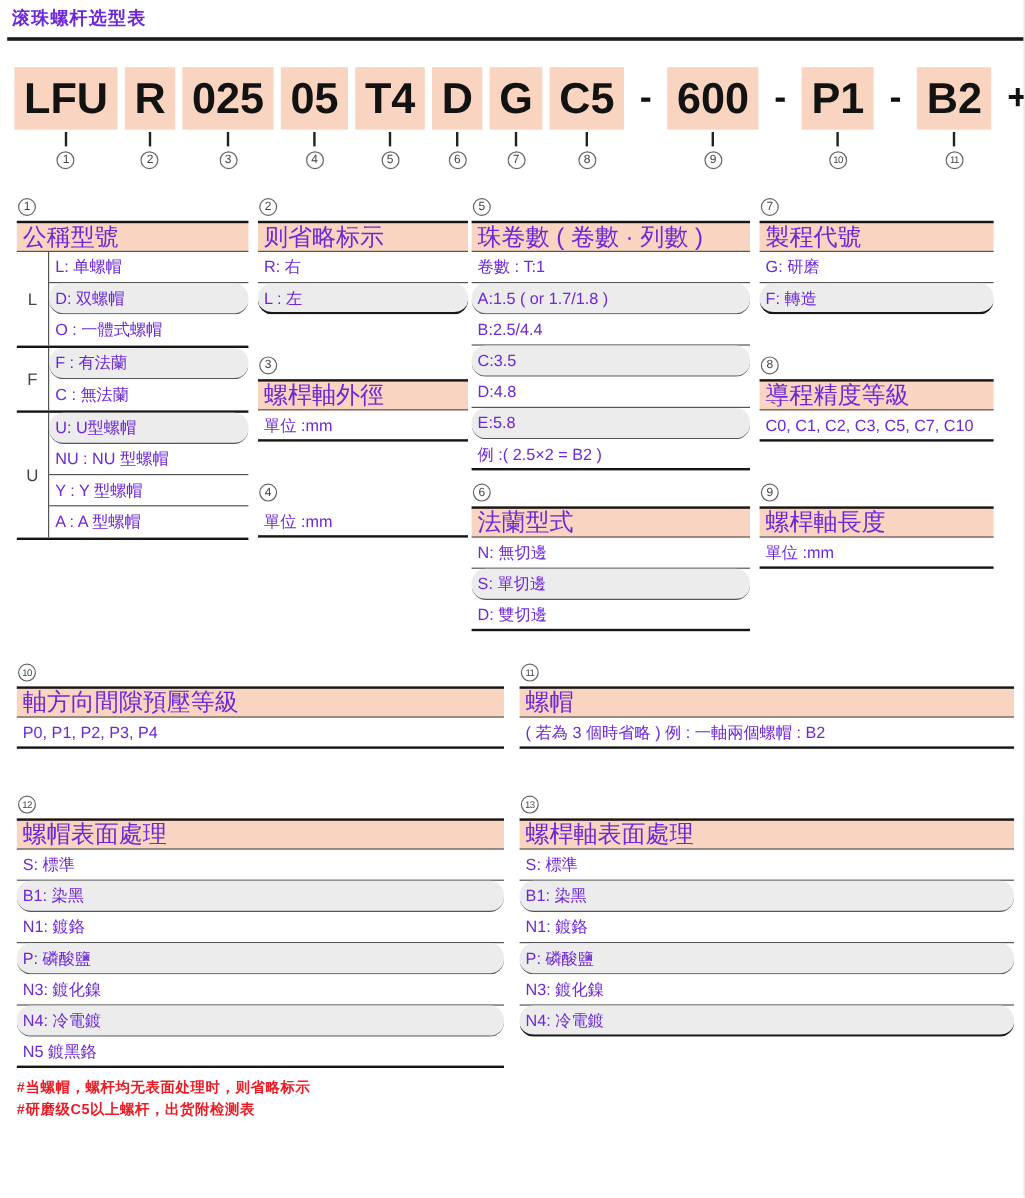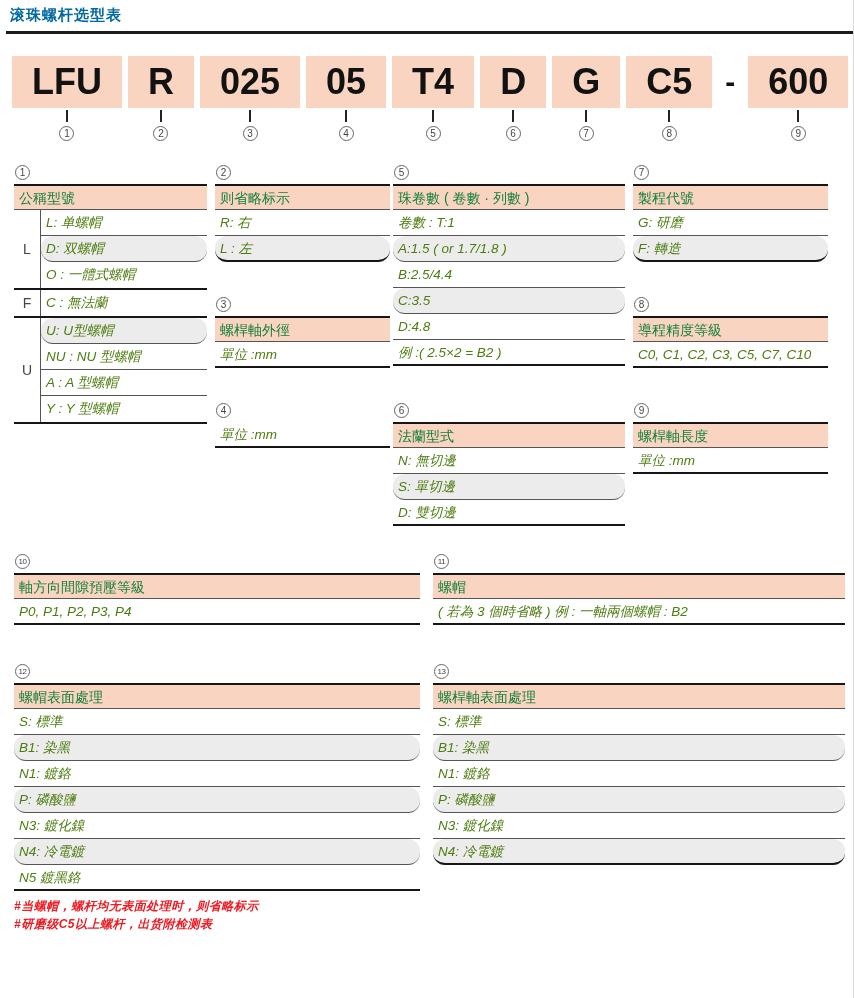--- a/index.html
+++ b/index.html
@@ -4,67 +4,67 @@
 <style>
   * { margin:0; padding:0; box-sizing:border-box; }
   html,body { background:#ffffff; }
   body { font-family:"Liberation Sans","DejaVu Sans",sans-serif; }
   #page {
     position:relative; width:854px; height:998px; background:#ffffff;
     overflow:hidden; border-right:1px solid #d9d9d9;
   }
   .title {
     position:absolute; left:10px; top:6px; font-size:15px; font-weight:bold;
-    color:#0369a1; letter-spacing:1px;
+    color:#6d28d9; letter-spacing:1px;
   }
   .rule { position:absolute; left:6px; top:31px; width:847px; height:3px; background:#1b1b1b; }
 
   
   .model-row { position:absolute; left:12px; top:56px; display:flex; gap:6px; align-items:flex-start; }
   .seg { display:flex; flex-direction:column; align-items:center; }
   .code {
     background:#f9d4c0; font-size:36px; font-weight:bold; color:#121212;
-    padding:7px 20px; line-height:38px; white-space:nowrap;
+    padding:7px 8px; line-height:38px; white-space:nowrap;
   }
   .tick { width:2px; height:12px; background:#222; margin-top:2px; }
   .sep {
     font-size:30px; font-weight:bold; color:#111; height:52px;
     display:flex; align-items:center; padding:0 7px;
   }
   .circle {
     display:inline-flex; width:15px; height:15px; border:1px solid #666; border-radius:50%;
     font-size:10px; justify-content:center; align-items:center; color:#444; background:#fff;
     flex:none;
   }
   .circle.wide { font-size:8px; letter-spacing:-0.5px; }
   .seg .circle { margin-top:4px; }
 
   
   .tbl { position:absolute; }
   .tcirc { margin:0 0 4px 1px; }
   .thdr {
     background:#f9d4c0; border-top:2px solid #161616; border-bottom:1px solid #555;
-    height:26px; line-height:24px; padding-left:5px; font-size:14px; color:#15803d;
+    height:26px; line-height:24px; padding-left:5px; font-size:20px; color:#6d28d9;
   }
   .trow {
-    height:26px; line-height:25px; padding-left:5px; font-size:13.5px; color:#4d7c0f;
-    border-bottom:1px solid #555; white-space:nowrap; overflow:hidden;font-style:italic;
+    height:26px; line-height:25px; padding-left:5px; font-size:13.5px; color:#6d28d9;
+    border-bottom:1px solid #555; white-space:nowrap; overflow:hidden;
   }
   .tbl > .trow:last-child { border-bottom:2px solid #161616; }
   .trow.shade { background:#ececec;border-radius:12px; }
   .tgroup { display:flex; border-bottom:2px solid #161616; }
   .glabel {
     width:27px; border-right:1px solid #555; display:flex; align-items:center;
     justify-content:center; font-size:14px; color:#444;
   }
   .grows { flex:1; min-width:0; }
   .grows .trow:last-child { border-bottom:none; }
 
   
-  .notes { position:absolute; left:14px; top:897px;font-style:italic; }
+  .notes { position:absolute; left:14px; top:897px; }
   .note { color:#ed1c24; font-size:12px; font-weight:bold; line-height:18px; letter-spacing:0.5px; }
 </style>
 </head>
 <body>
 
 <div id="page">
   <div class="title">滚珠螺杆选型表</div>
   <div class="rule"></div>
 
   <div class="model-row">
@@ -137,35 +137,36 @@
   <div class="tbl" style="left:14px;  top:162px; width:193px;"><div class="circle tcirc">1</div><div class="thdr">公稱型號</div><div class="tgroup">
         <div class="glabel">L</div>
         <div class="grows">
           <div class="trow">L:  单螺帽</div>
           <div class="trow shade">D:  双螺帽</div>
           <div class="trow">O : 一體式螺帽</div>
         </div>
       </div><div class="tgroup">
         <div class="glabel">F</div>
         <div class="grows">
+          <div class="trow shade">F : 有法蘭</div>
           <div class="trow">C : 無法蘭</div>
         </div>
       </div><div class="tgroup">
         <div class="glabel">U</div>
         <div class="grows">
           <div class="trow shade">U:  U型螺帽</div>
           <div class="trow">NU : NU 型螺帽</div>
+          <div class="trow">Y : Y 型螺帽</div>
           <div class="trow">A : A 型螺帽</div>
-          <div class="trow">Y : Y 型螺帽</div>
         </div>
       </div></div>
   <div class="tbl" style="left:215px; top:162px; width:175px;"><div class="circle tcirc">2</div><div class="thdr">则省略标示</div><div class="trow">R: 右</div><div class="trow shade">L : 左</div></div>
   <div class="tbl" style="left:215px; top:294px; width:175px;"><div class="circle tcirc">3</div><div class="thdr">螺桿軸外徑</div><div class="trow">單位 :mm</div></div>
   <div class="tbl" style="left:215px; top:400px; width:175px;"><div class="circle tcirc">4</div><div class="trow">單位 :mm</div></div>
-  <div class="tbl" style="left:393px; top:162px; width:232px;"><div class="circle tcirc">5</div><div class="thdr">珠卷數 ( 卷數 · 列數 )</div><div class="trow">卷數 : T:1</div><div class="trow shade">A:1.5 ( or 1.7/1.8 )</div><div class="trow">B:2.5/4.4</div><div class="trow shade">C:3.5</div><div class="trow">D:4.8</div><div class="trow">例 :( 2.5×2 = B2 )</div></div>
+  <div class="tbl" style="left:393px; top:162px; width:232px;"><div class="circle tcirc">5</div><div class="thdr">珠卷數 ( 卷數 · 列數 )</div><div class="trow">卷數 : T:1</div><div class="trow shade">A:1.5 ( or 1.7/1.8 )</div><div class="trow">B:2.5/4.4</div><div class="trow shade">C:3.5</div><div class="trow">D:4.8</div><div class="trow shade">E:5.8</div><div class="trow">例 :( 2.5×2 = B2 )</div></div>
   <div class="tbl" style="left:393px; top:400px; width:232px;"><div class="circle tcirc">6</div><div class="thdr">法蘭型式</div><div class="trow">N: 無切邊</div><div class="trow shade">S: 單切邊</div><div class="trow">D: 雙切邊</div></div>
   <div class="tbl" style="left:633px; top:162px; width:195px;"><div class="circle tcirc">7</div><div class="thdr">製程代號</div><div class="trow">G: 研磨</div><div class="trow shade">F: 轉造</div></div>
   <div class="tbl" style="left:633px; top:294px; width:195px;"><div class="circle tcirc">8</div><div class="thdr">導程精度等級</div><div class="trow">C0, C1, C2, C3, C5, C7, C10</div></div>
   <div class="tbl" style="left:633px; top:400px; width:195px;"><div class="circle tcirc">9</div><div class="thdr">螺桿軸長度</div><div class="trow">單位 :mm</div></div>
   <div class="tbl" style="left:14px;  top:550px; width:406px;"><div class="circle wide tcirc">10</div><div class="thdr">軸方向間隙預壓等級</div><div class="trow">P0, P1, P2, P3, P4</div></div>
   <div class="tbl" style="left:433px; top:550px; width:412px;"><div class="circle wide tcirc">11</div><div class="thdr">螺帽</div><div class="trow">( 若為 3 個時省略 ) 例 : 一軸兩個螺帽 : B2</div></div>
   <div class="tbl" style="left:14px;  top:660px; width:406px;"><div class="circle wide tcirc">12</div><div class="thdr">螺帽表面處理</div><div class="trow">S: 標準</div><div class="trow shade">B1: 染黑</div><div class="trow">N1: 鍍鉻</div><div class="trow shade">P: 磷酸鹽</div><div class="trow">N3: 鍍化鎳</div><div class="trow shade">N4: 冷電鍍</div><div class="trow">N5 鍍黑鉻</div></div>
   <div class="tbl" style="left:433px; top:660px; width:412px;"><div class="circle wide tcirc">13</div><div class="thdr">螺桿軸表面處理</div><div class="trow">S: 標準</div><div class="trow shade">B1: 染黑</div><div class="trow">N1: 鍍鉻</div><div class="trow shade">P: 磷酸鹽</div><div class="trow">N3: 鍍化鎳</div><div class="trow shade">N4: 冷電鍍</div></div>
 
   <div class="notes">

